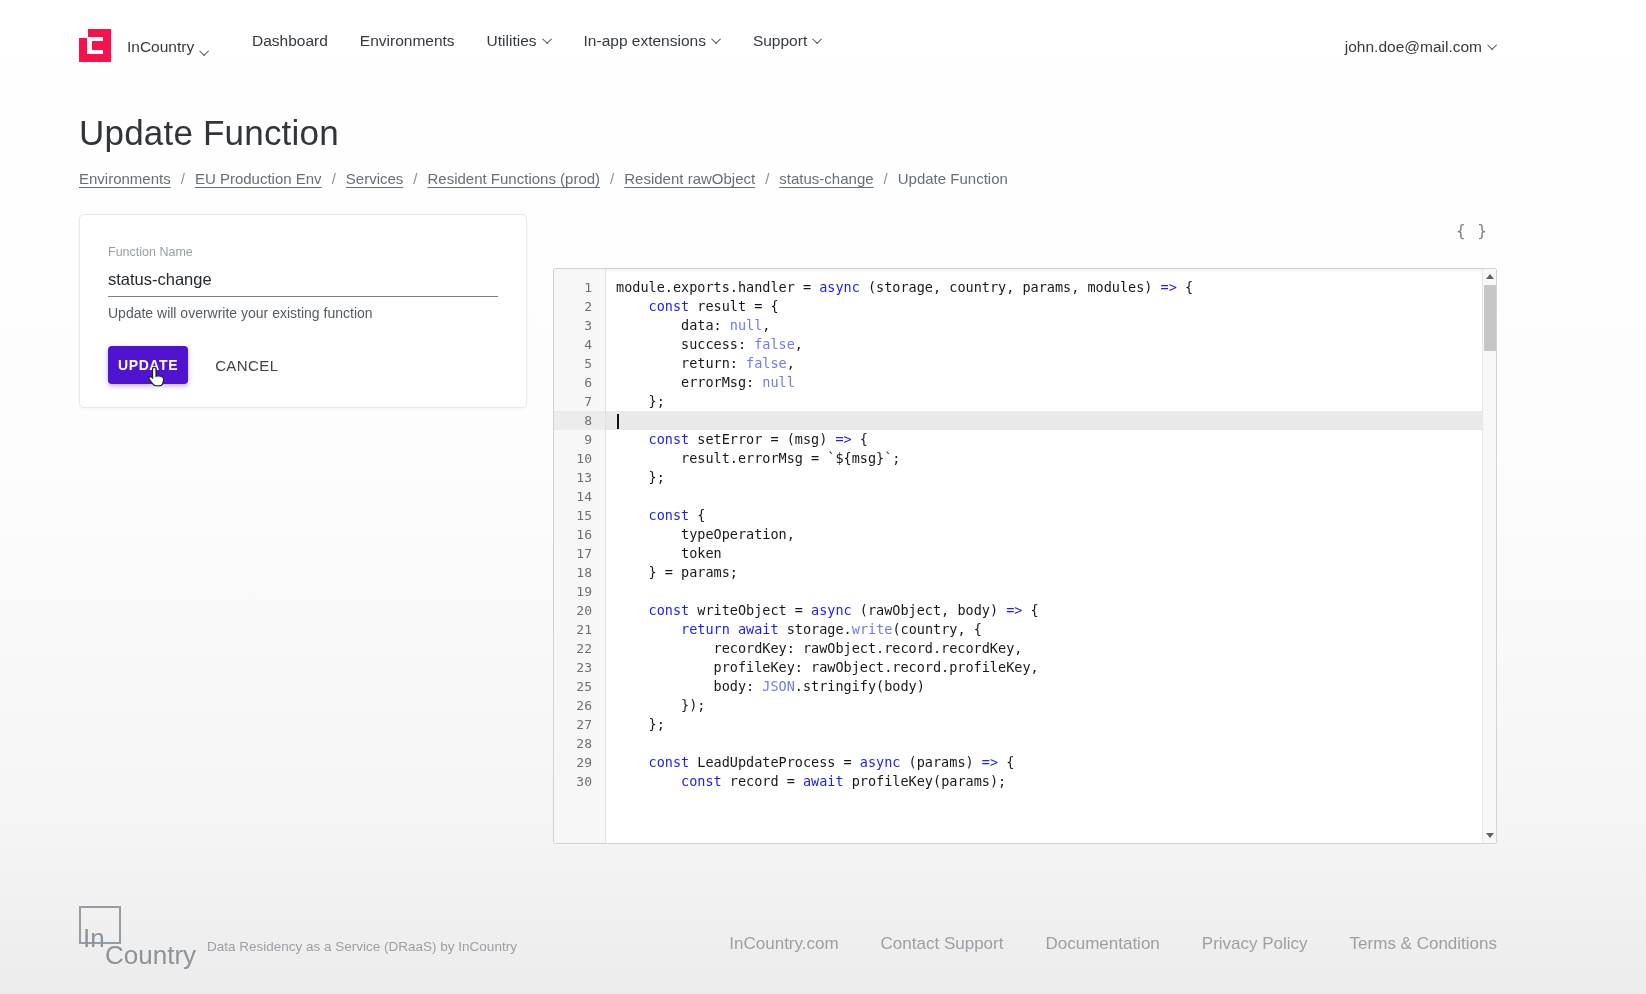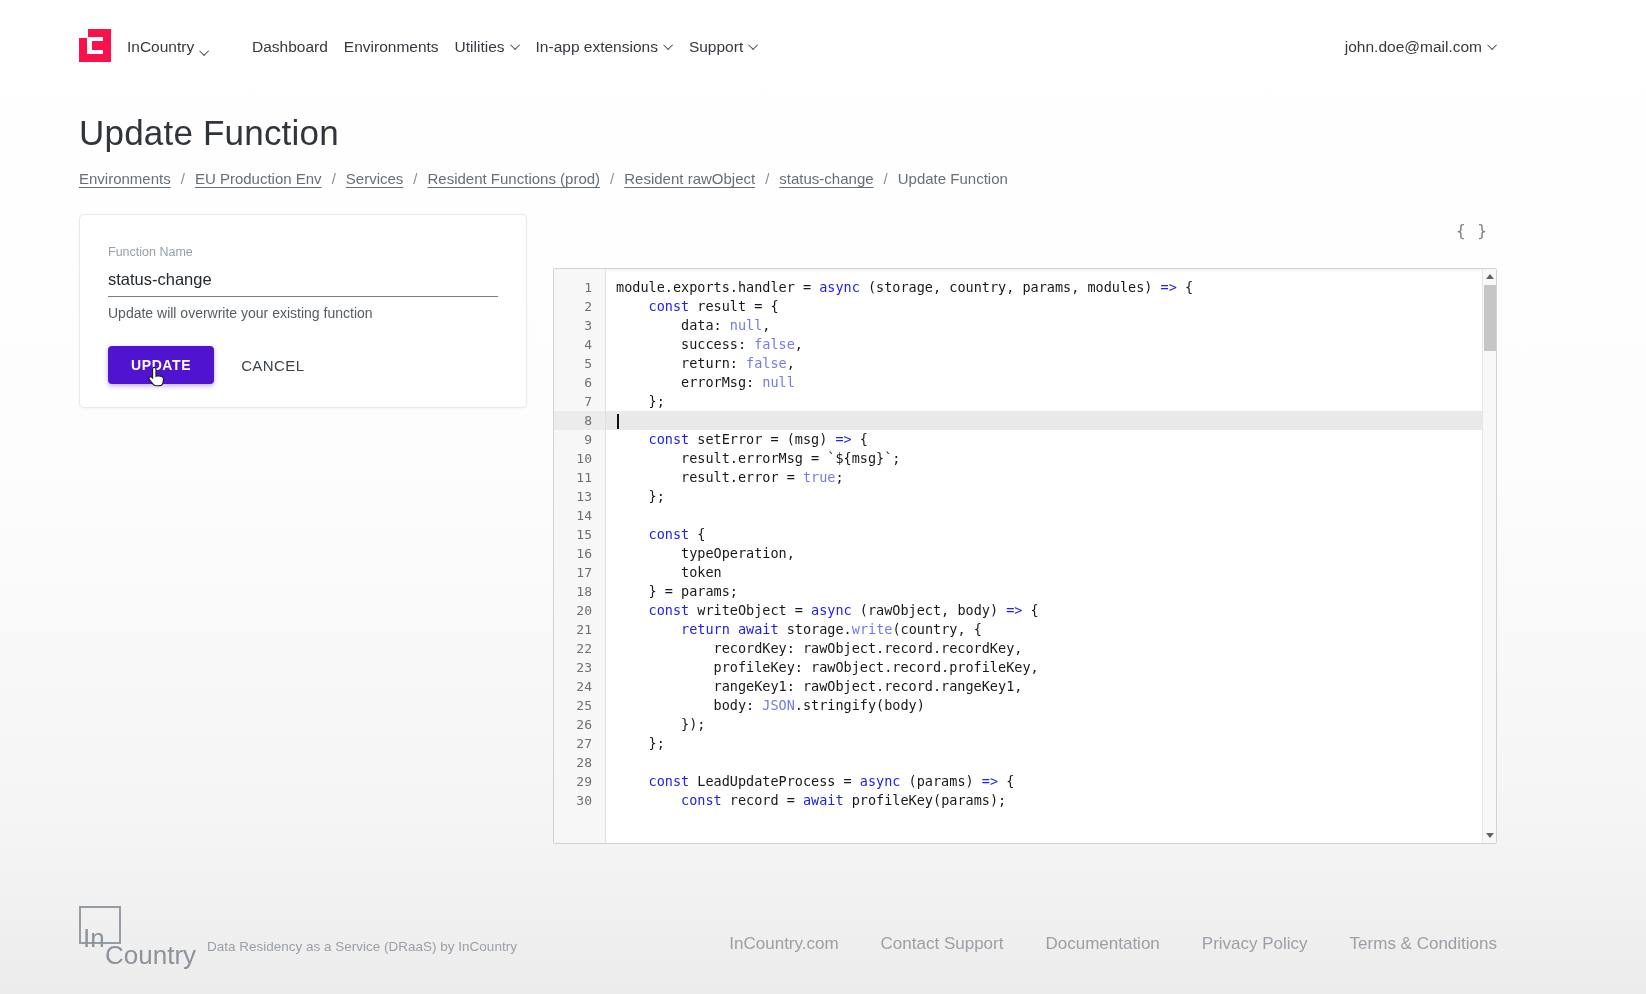--- a/index.html
+++ b/index.html
@@ -15,21 +15,21 @@
   
   .logo { position:absolute; left:79px; top:29px; width:32px; height:33px; cursor:pointer; }
   .logo i { position:absolute; background:#F9114B; }
   .logo .l-top    { left:9px;  top:0;    right:0;   height:8px; }
   .logo .l-left   { left:0;    top:9px;  width:8px; bottom:0; }
   .logo .l-right  { right:0;   top:0;    width:8px; bottom:0; }
   .logo .l-bottom { left:0;    bottom:0; right:0;   height:8px; }
   .logo .l-tab    { left:13px; top:12px; width:11px; height:9px; }
 
   .brand { position:absolute; left:127px; top:38px; font-size:15.5px; color:#343a40; display:flex; align-items:flex-end; cursor:pointer; }
-  .main-nav { position:absolute; left:252px; top:38px; display:flex; gap:16px; }
+  .main-nav { position:absolute; left:252px; top:32px; display:flex; gap:32px; }
   .nav-item { font-size:15.5px; color:#343a40; display:flex; align-items:center; cursor:pointer; white-space:nowrap; }
   .caret { width:7px; height:7px; border-left:1.6px solid #4a4f54; border-bottom:1.6px solid #4a4f54;
            transform:rotate(-45deg) translateY(-2px); display:inline-block; margin-left:8px; margin-top:-2px; }
   .user-menu { position:absolute; right:149px; top:38px; font-size:15.5px; color:#343a40; display:flex; align-items:center; cursor:pointer; }
 
   
   .page-title { position:absolute; left:79px; top:113px; font-size:35px; font-weight:400; color:#2f353a; letter-spacing:0.2px; }
   .breadcrumbs { position:absolute; left:79px; top:170px; font-size:15px; color:#666f78; display:flex; flex-wrap:wrap; align-items:center; }
   .crumb { color:#666f78; text-decoration:underline; text-underline-offset:3px; cursor:pointer; }
   .crumb.current { text-decoration:none; cursor:default; }
@@ -37,21 +37,21 @@
 
   
   .card { position:absolute; left:79px; top:214px; width:448px; height:194px; background:#fff;
           border:1px solid #e9e9e9; border-radius:5px; box-shadow:0 1px 3px rgba(0,0,0,0.04); padding:30px 28px; }
   .field-label { font-size:12.5px; color:#98a0a6; }
   .field-input { display:block; width:100%; margin-top:11px; border:none; border-bottom:1px solid #7e7e7e;
                  font-size:16.5px; color:#24292e; background:transparent; padding-bottom:7px; outline:none;
                  font-family:"Liberation Sans", sans-serif; }
   .helper-text { margin-top:8px; font-size:14px; color:#555d63; }
   .btn-row { margin-top:25px; display:flex; align-items:center; }
-  .btn-update { background:#5014D0; color:#ffffff; border:none; border-radius:4px; padding:11px 23px;
+  .btn-update { background:#5014D0; color:#ffffff; border:none; border-radius:4px; padding:11px 10px;
                 font-size:14px; font-weight:bold; letter-spacing:0.6px; cursor:pointer;
                 box-shadow:0 2px 5px rgba(80,20,208,0.35); font-family:"Liberation Sans", sans-serif; }
   .btn-cancel { background:none; border:none; margin-left:27px; font-size:15px; color:#3c4349;
                 letter-spacing:0.4px; cursor:pointer; font-family:"Liberation Sans", sans-serif; }
   .hand-cursor { position:absolute; left:146px; top:366px; width:22px; height:24px; z-index:5; pointer-events:none; }
 
   
   .format-btn { position:absolute; left:1456px; top:221px; font-family:"DejaVu Sans Mono", monospace;
                 font-size:16px; color:#7d8287; cursor:pointer; letter-spacing:1px; }
   .editor { position:absolute; left:553px; top:268px; width:944px; height:576px; background:#fff;
@@ -202,24 +202,20 @@
       </div>
       <div class="cm-row">
         <span class="cm-gutter-cell">9</span>
         <span class="cm-code"><span class="tok-d">    </span><span class="tok-k">const</span><span class="tok-d"> setError = (msg) </span><span class="tok-k">=&gt;</span><span class="tok-d"> {</span></span>
       </div>
       <div class="cm-row">
         <span class="cm-gutter-cell">10</span>
         <span class="cm-code"><span class="tok-d">        result.errorMsg = `${msg}`;</span></span>
       </div>
       <div class="cm-row">
-        <span class="cm-gutter-cell">11</span>
-        <span class="cm-code"><span class="tok-d">        result.error = </span><span class="tok-a">true</span><span class="tok-d">;</span></span>
-      </div>
-      <div class="cm-row">
         <span class="cm-gutter-cell">13</span>
         <span class="cm-code"><span class="tok-d">    };</span></span>
       </div>
       <div class="cm-row">
         <span class="cm-gutter-cell">14</span>
         <span class="cm-code"></span>
       </div>
       <div class="cm-row">
         <span class="cm-gutter-cell">15</span>
         <span class="cm-code"><span class="tok-d">    </span><span class="tok-k">const</span><span class="tok-d"> {</span></span>
@@ -230,38 +226,38 @@
       </div>
       <div class="cm-row">
         <span class="cm-gutter-cell">17</span>
         <span class="cm-code"><span class="tok-d">        token</span></span>
       </div>
       <div class="cm-row">
         <span class="cm-gutter-cell">18</span>
         <span class="cm-code"><span class="tok-d">    } = params;</span></span>
       </div>
       <div class="cm-row">
+        <span class="cm-gutter-cell">19</span>
+        <span class="cm-code"></span>
+      </div>
+      <div class="cm-row">
         <span class="cm-gutter-cell">20</span>
         <span class="cm-code"><span class="tok-d">    </span><span class="tok-k">const</span><span class="tok-d"> writeObject = </span><span class="tok-k">async</span><span class="tok-d"> (rawObject, body) </span><span class="tok-k">=&gt;</span><span class="tok-d"> {</span></span>
       </div>
       <div class="cm-row">
         <span class="cm-gutter-cell">21</span>
         <span class="cm-code"><span class="tok-d">        </span><span class="tok-k">return</span><span class="tok-d"> </span><span class="tok-k">await</span><span class="tok-d"> storage.</span><span class="tok-a">write</span><span class="tok-d">(country, {</span></span>
       </div>
       <div class="cm-row">
         <span class="cm-gutter-cell">22</span>
         <span class="cm-code"><span class="tok-d">            recordKey: rawObject.record.recordKey,</span></span>
       </div>
       <div class="cm-row">
         <span class="cm-gutter-cell">23</span>
         <span class="cm-code"><span class="tok-d">            profileKey: rawObject.record.profileKey,</span></span>
-      </div>
-      <div class="cm-row">
-        <span class="cm-gutter-cell">24</span>
-        <span class="cm-code"><span class="tok-d">            rangeKey1: rawObject.record.rangeKey1,</span></span>
       </div>
       <div class="cm-row">
         <span class="cm-gutter-cell">25</span>
         <span class="cm-code"><span class="tok-d">            body: </span><span class="tok-a">JSON</span><span class="tok-d">.stringify(body)</span></span>
       </div>
       <div class="cm-row">
         <span class="cm-gutter-cell">26</span>
         <span class="cm-code"><span class="tok-d">        });</span></span>
       </div>
       <div class="cm-row">

